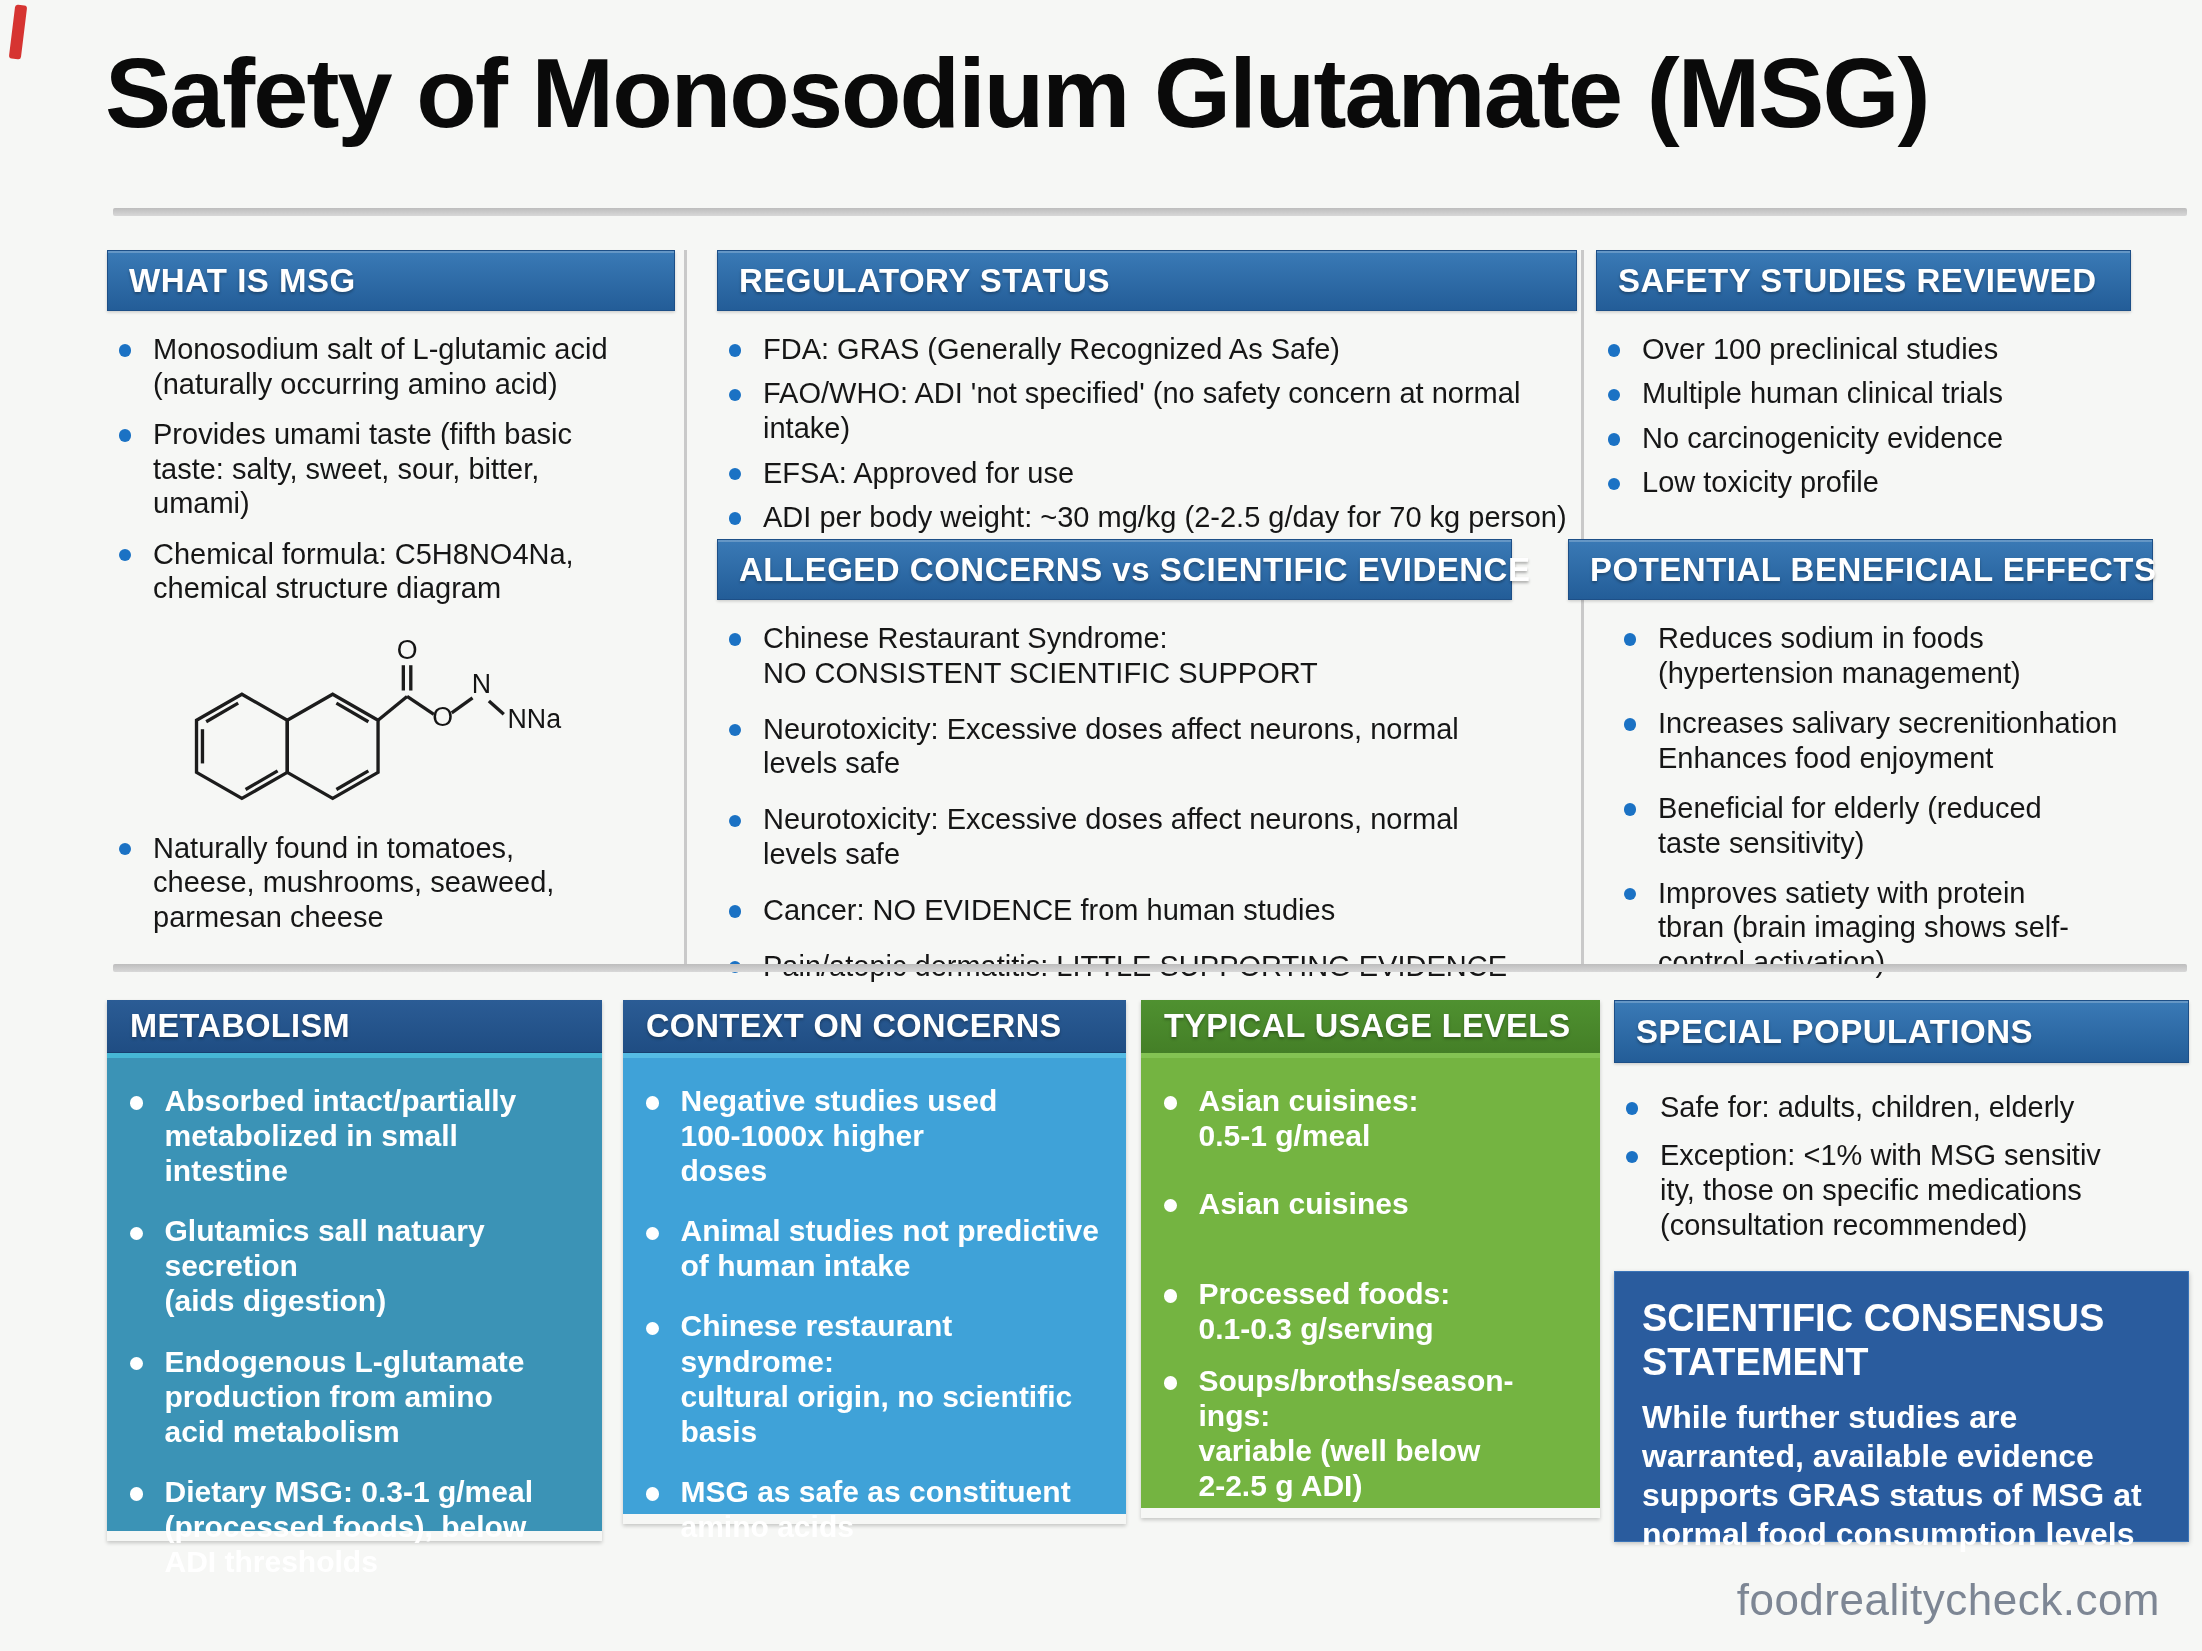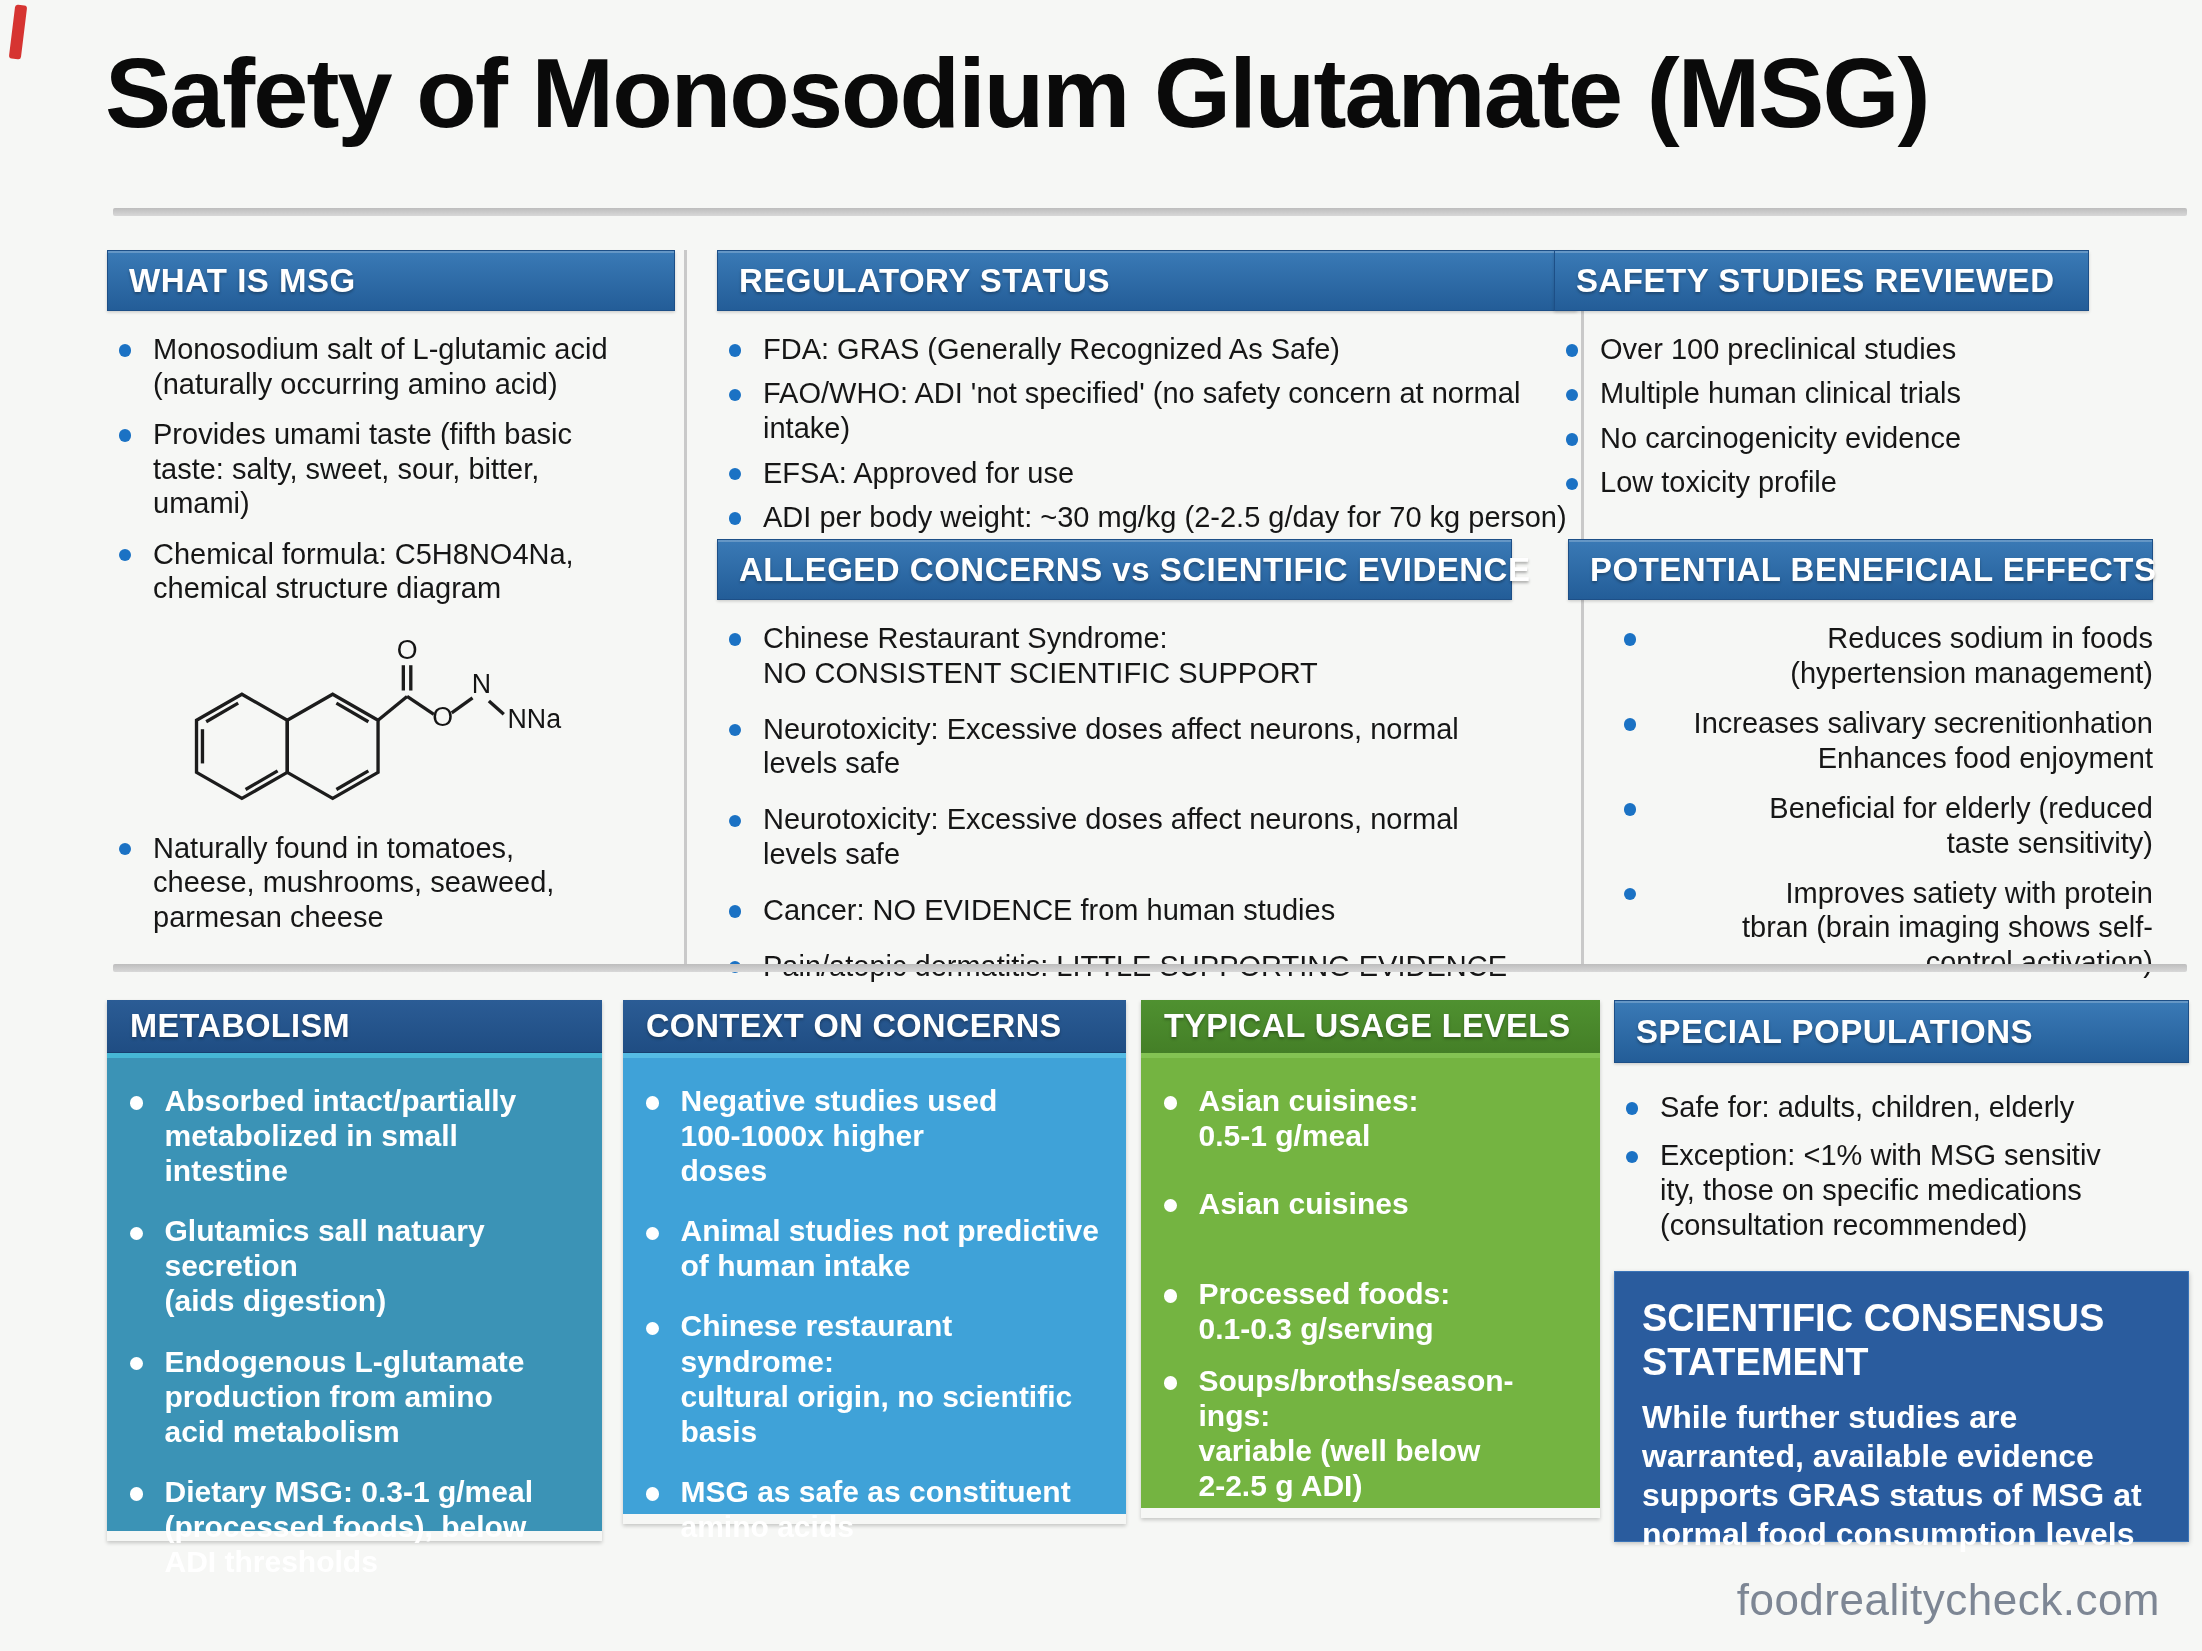--- a/index.html
+++ b/index.html
@@ -153,21 +153,21 @@
   <div class="body-pad">
     <ul class="blist tight">
       <li>FDA: GRAS (Generally Recognized As Safe)</li>
       <li>FAO/WHO: ADI 'not specified' (no safety concern at normal intake)</li>
       <li>EFSA: Approved for use</li>
       <li>ADI per body weight: ~30 mg/kg (2-2.5 g/day for 70 kg person)</li>
     </ul>
   </div>
 </div>
 
-<div class="abs" style="left:1554px;top:250px;width:535px;">
+<div class="abs" style="left:1596px;top:250px;width:535px;">
   <div class="panel-h">SAFETY STUDIES REVIEWED</div>
   <div class="body-pad">
     <ul class="blist tight">
       <li>Over 100 preclinical studies</li>
       <li>Multiple human clinical trials</li>
       <li>No carcinogenicity evidence</li>
       <li>Low toxicity profile</li>
     </ul>
   </div>
 </div>
@@ -183,21 +183,21 @@
       <li>Neurotoxicity: Excessive doses affect neurons, normal
 levels safe</li>
       <li>Cancer: NO EVIDENCE from human studies</li>
       <li>Pain/atopic dermatitis: LITTLE SUPPORTING EVIDENCE</li>
     </ul>
   </div>
 </div>
 
 <div class="abs" style="left:1568px;top:539px;width:585px;">
   <div class="panel-h">POTENTIAL BENEFICIAL EFFECTS</div>
-  <div class="body-pad" style="padding-left:44px;text-align:right;">
+  <div class="body-pad" style="padding-left:44px;">
     <ul class="blist">
       <li>Reduces sodium in foods
 (hypertension management)</li>
       <li>Increases salivary secrenitionhation
 Enhances food enjoyment</li>
       <li>Beneficial for elderly (reduced
 taste sensitivity)</li>
       <li>Improves satiety with protein
 tbran (brain imaging shows self-
 control activation)</li>

